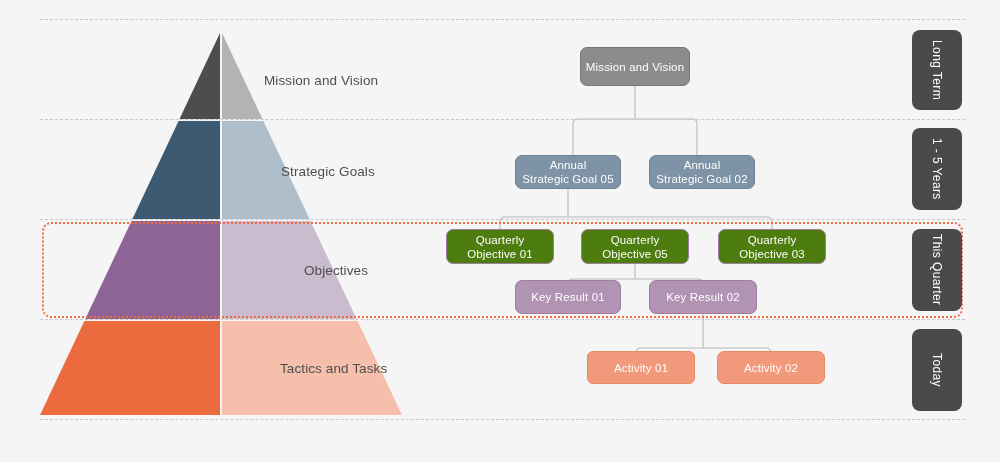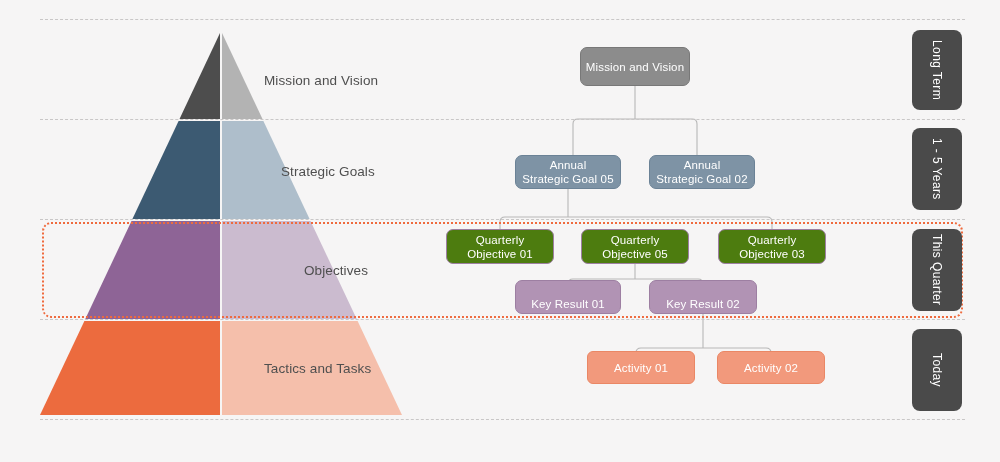--- a/index.html
+++ b/index.html
@@ -74,21 +74,21 @@
     font-size: 11.5px;
     line-height: 14px;
     letter-spacing: .15px;
     padding: 2px 4px;
   }
   .node span { display: block; }
 
   .n-mission   { background: #8c8c8c; border: 1px solid #787878; }
   .n-goal      { background: #7e93a5; border: 1px solid #6b8296; align-items: flex-end; }
   .n-objective { background: #4d7c0f; border: 1px solid #9d7fa2; }
-  .n-keyresult { background: #b193b4; border: 1px solid #9d7fa2; align-items: flex-end; }
+  .n-keyresult { background: #b193b4; border: 1px solid #9d7fa2; }
   .n-activity  { background: #f2997c; border: 1px solid #ea8765; }
 
   
   .time-chip {
     position: absolute;
     width: 50px;
     background: #4a4a4a;
     border-radius: 8px;
     display: flex;
     align-items: center;
@@ -143,21 +143,21 @@
   <div class="band-sep" style="top:119px;"></div>
   <div class="band-sep" style="top:219px;"></div>
   <div class="band-sep" style="top:319px;"></div>
   <div class="band-sep" style="top:419px;"></div>
 
   <div id="highlight-box"></div>
 
   <div class="pyr-label" style="left:264px; top:73px;">Mission and Vision</div>
   <div class="pyr-label" style="left:281px; top:164px;">Strategic Goals</div>
   <div class="pyr-label" style="left:304px; top:263px;">Objectives</div>
-  <div class="pyr-label" style="left:264px; top:361px;">Tactics and Tasks</div>
+  <div class="pyr-label" style="left:280px; top:361px;">Tactics and Tasks</div>
 
   <div class="node n-mission" style="left:580px; top:47px; width:110px; height:39px;">
     <span>Mission and Vision</span>
   </div>
 
   <div class="node n-goal" style="left:515px; top:155px; width:106px; height:34px;">
     <div>
       <span>Annual</span>
       <span>Strategic Goal 05</span>
     </div>

